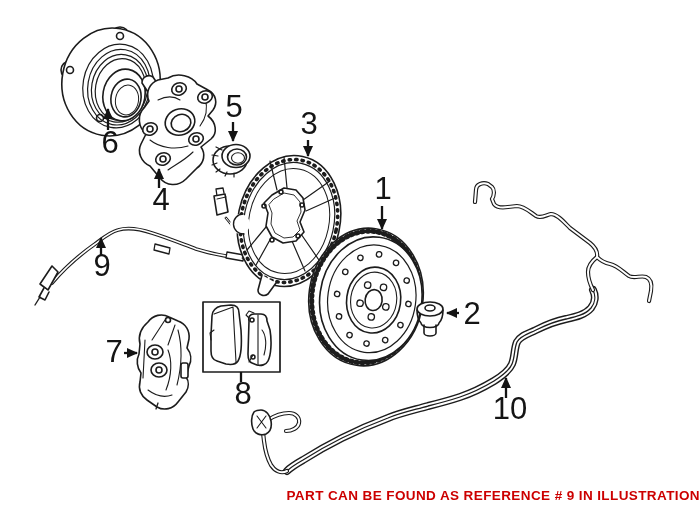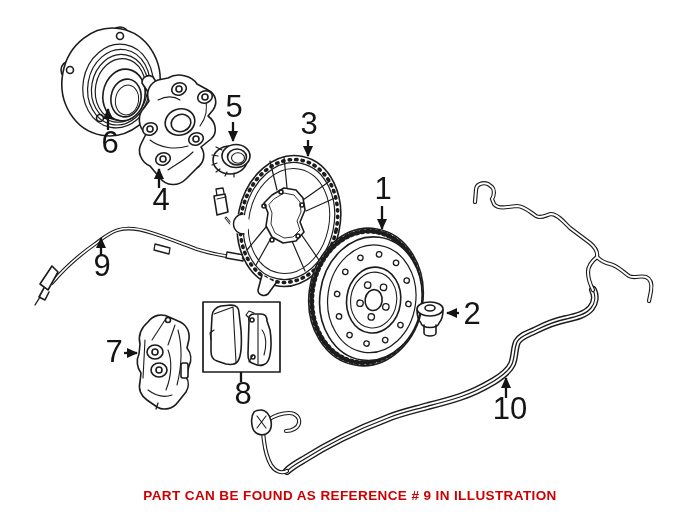--- a/index.html
+++ b/index.html
@@ -221,15 +221,15 @@
         <text x="114" y="362" class="callout-num">7</text>
         <line x1="241" y1="372" x2="241" y2="382" class="callout-line"></line>
         <text x="243" y="404" class="callout-num">8</text>
         <line x1="101" y1="255" x2="101" y2="238" class="callout-line" marker-end="url(#ah)"></line>
         <text x="102" y="276" class="callout-num">9</text>
         <line x1="506" y1="398" x2="506" y2="378" class="callout-line" marker-end="url(#ah)"></line>
         <text x="510" y="419" class="callout-num">10</text>
       </g>
 </svg>
 
-<div class="note" style="color: rgb(204, 0, 0);">PART CAN BE FOUND AS REFERENCE # 9 IN ILLUSTRATION</div>
+<div class="note" style="color: rgb(204, 0, 0); text-align: right;">PART CAN BE FOUND AS REFERENCE # 9 IN ILLUSTRATION</div>
 
 </div>
 
 </body></html>

